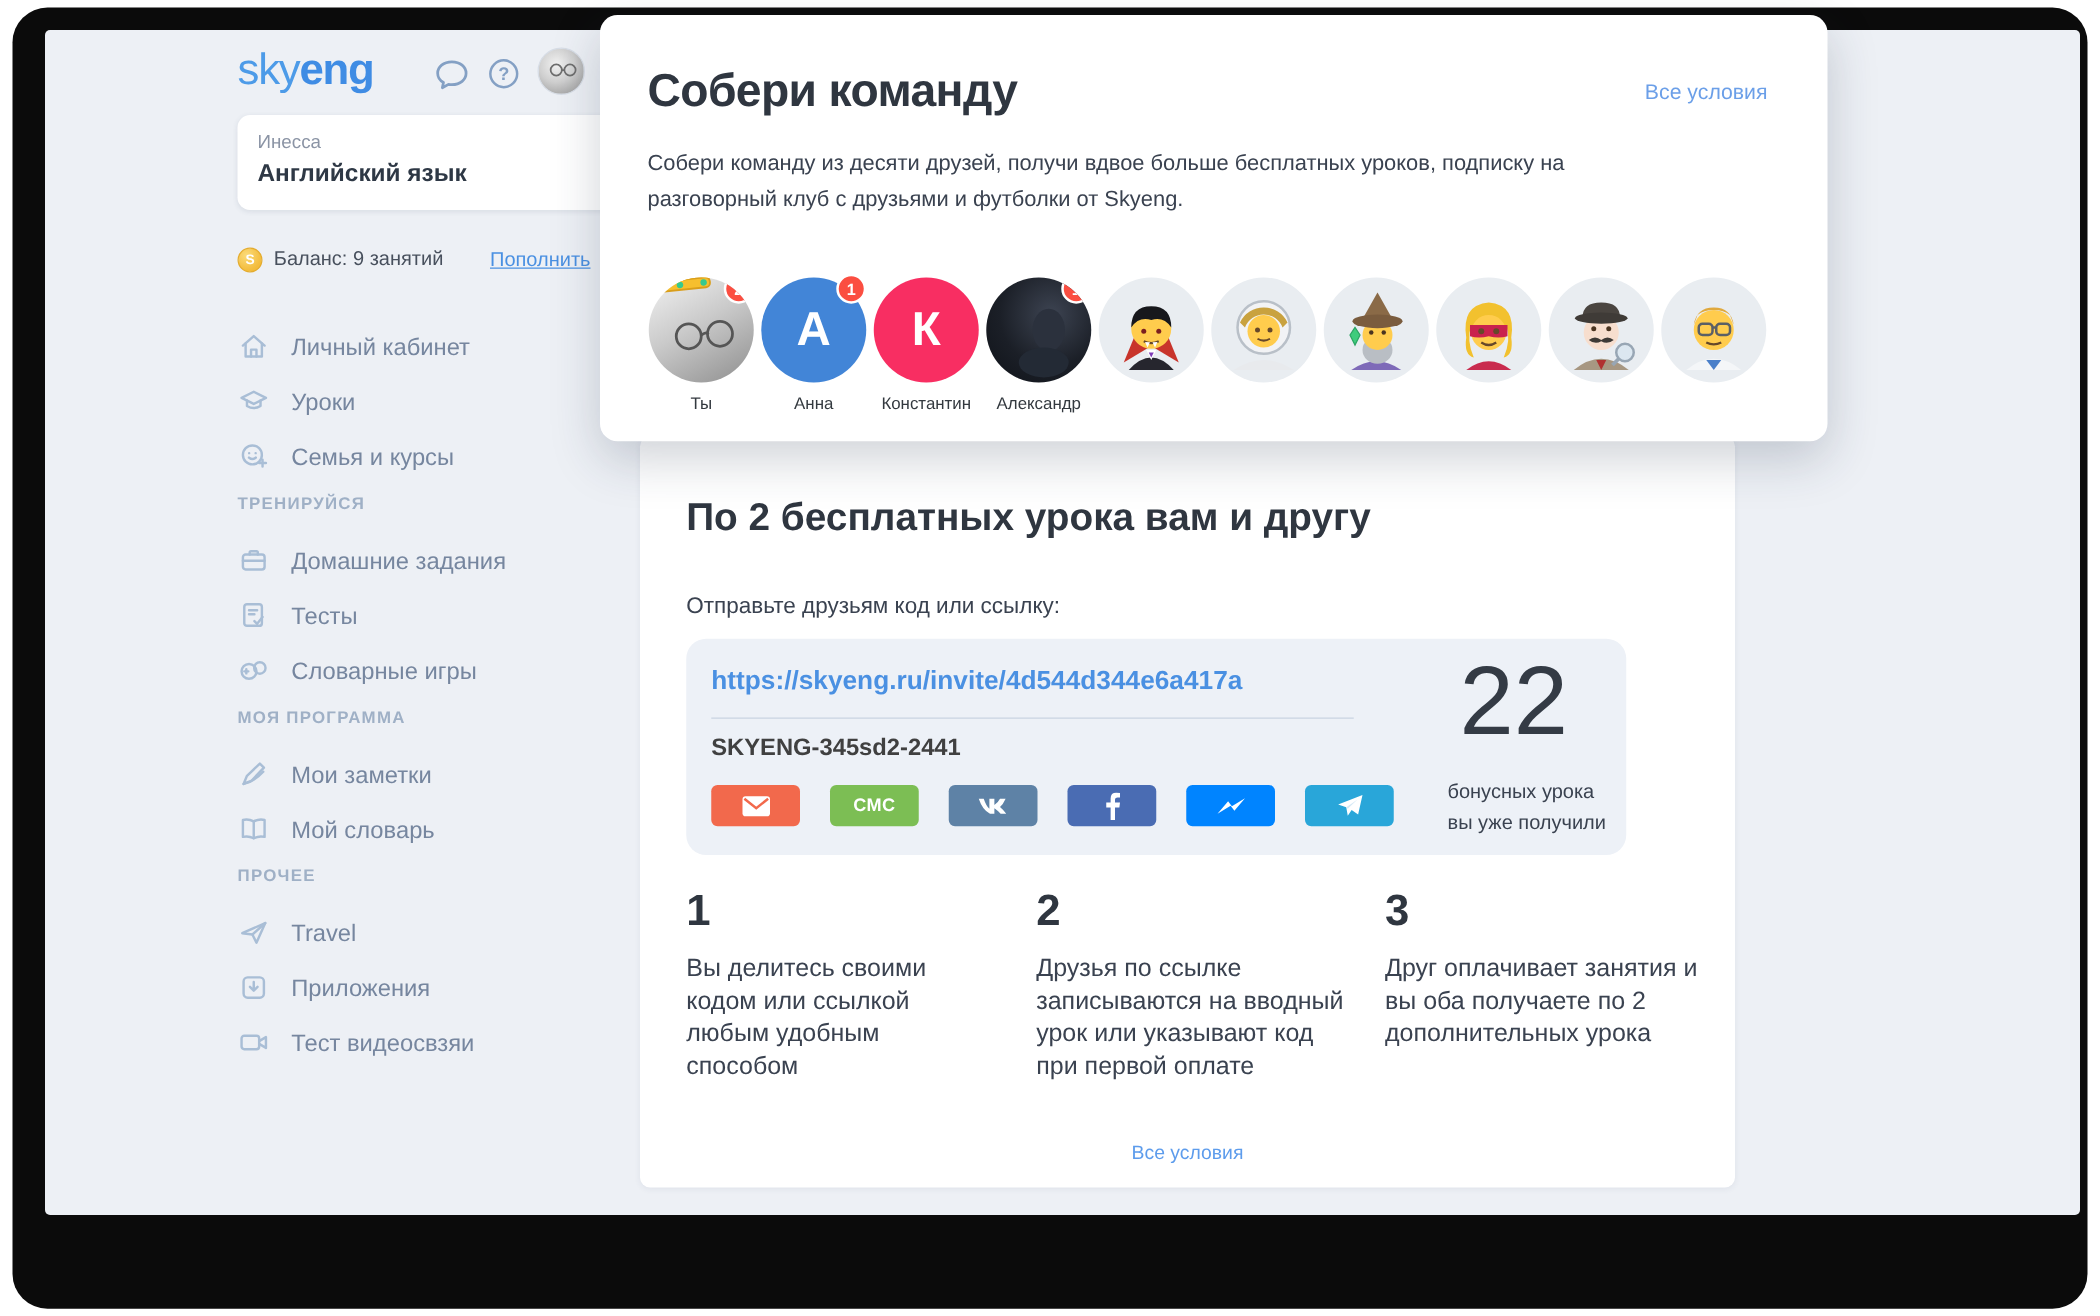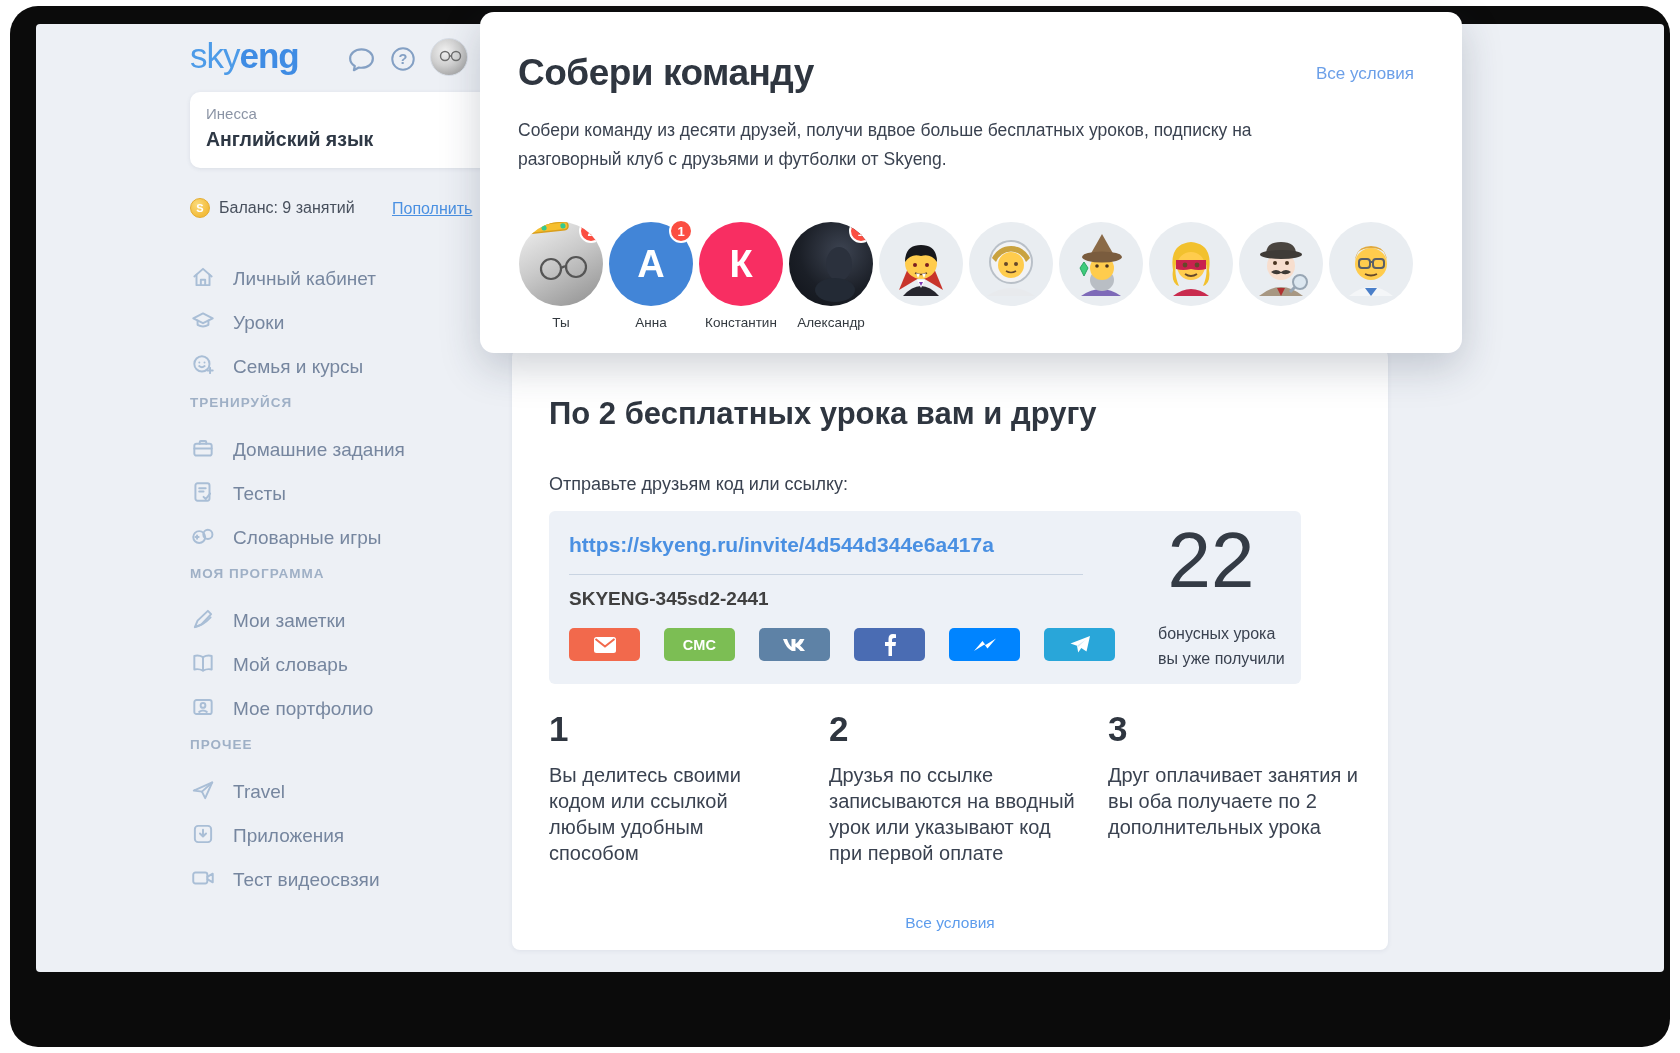--- a/index.html
+++ b/index.html
@@ -56,21 +56,21 @@
   .crown { position:absolute; left:-6px; top:-29px; z-index:2; transform:rotate(-6deg); }
   .ph-you { background:linear-gradient(150deg,#f2f2f2 0%,#cacaca 45%,#8e8e8e 100%); overflow:hidden; }
   .ph-dark { background:radial-gradient(circle at 62% 35%, #3d4452 0%, #1b1f27 55%, #0f1218 100%); overflow:hidden; }
 
   
   .promo-card { position:absolute; left:512px; top:349px; width:876px; height:601px; background:#fff; border-radius:8px;
     box-shadow:0 1px 5px rgba(50,70,100,.08); z-index:5; }
   .promo-title { position:absolute; left:37px; top:47px; font-size:31px; font-weight:700; color:#2F3640; }
   .promo-sharelabel { position:absolute; left:37px; top:125px; font-size:18px; color:#3A4250; }
 
-  .invite-box { position:absolute; left:37px; top:162px; width:752px; height:173px; background:#EDF1F7; border-radius:6px; }
+  .invite-box { position:absolute; left:37px; top:162px; width:752px; height:173px; background:#EDF1F7; border-radius:16px; }
   .invite-url { position:absolute; left:20px; top:22px; font-size:21px; font-weight:700; color:#4A90E2; cursor:pointer; }
   .invite-divider { position:absolute; left:20px; top:63px; width:514px; height:1px; background:#C9D4E2; }
   .invite-code { position:absolute; left:20px; top:77px; font-size:19px; font-weight:700; color:#404040; }
   .share-row { position:absolute; left:20px; top:117px; display:flex; gap:24px; }
   .share-btn { width:71px; height:33px; border:none; border-radius:5px; cursor:pointer; display:flex; align-items:center; justify-content:center; color:#fff; }
   .share-btn .txt { font-size:14.5px; font-weight:700; color:#fff; letter-spacing:.3px; }
   .bonus-count { position:absolute; left:606px; top:10px; width:112px; text-align:center; font-size:78px; font-weight:400; color:#343B45; line-height:1; }
   .bonus-caption { position:absolute; left:609px; top:110px; font-size:16px; line-height:25px; color:#3A4250; }
 
   .steps { position:absolute; left:37px; top:360px; width:810px; }
@@ -191,28 +191,20 @@
         <path d="M4.5 19.5 Q12 18 19 10.5"></path>
       </svg>
     <span>Мои заметки</span>
   </div>
   <div class="nav-item">
     <svg class="nicon" viewBox="0 0 24 24">
         <path d="M12 6.5 Q8 4.5 4 5.5 V18 Q8 17 12 19 Q16 17 20 18 V5.5 Q16 4.5 12 6.5 Z"></path>
         <path d="M12 6.5 V19"></path>
       </svg>
     <span>Мой словарь</span>
-  </div>
-  <div class="nav-item">
-    <svg class="nicon" viewBox="0 0 24 24">
-        <rect x="4" y="5.5" width="16" height="13" rx="2"></rect>
-        <circle cx="12" cy="10.5" r="2.2"></circle>
-        <path d="M8.5 16.5 Q12 13.8 15.5 16.5"></path>
-      </svg>
-    <span>Мое портфолио</span>
   </div>
 
   <div class="nav-header">ПРОЧЕЕ</div>
 
   <div class="nav-item">
     <svg class="nicon" viewBox="0 0 24 24">
         <path d="M3.5 12.5 L20.5 5 L14 19.5 L11 13.5 Z"></path>
         <path d="M11 13.5 L20.5 5"></path>
       </svg>
     <span>Travel</span>

